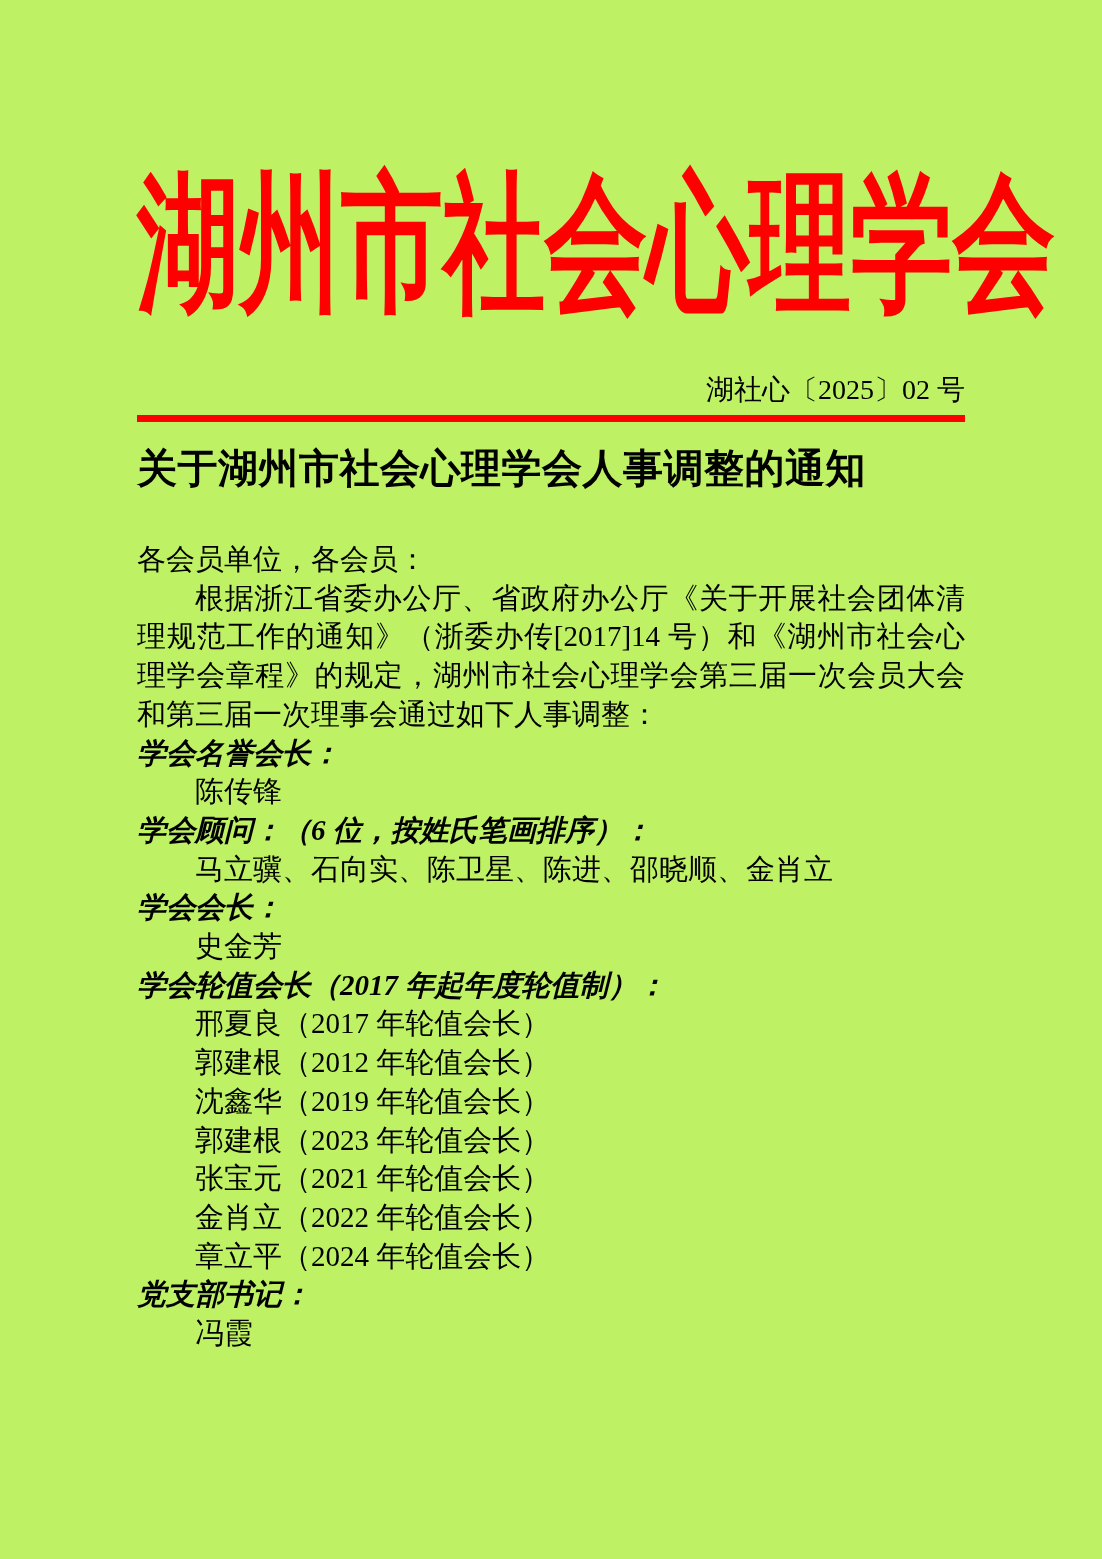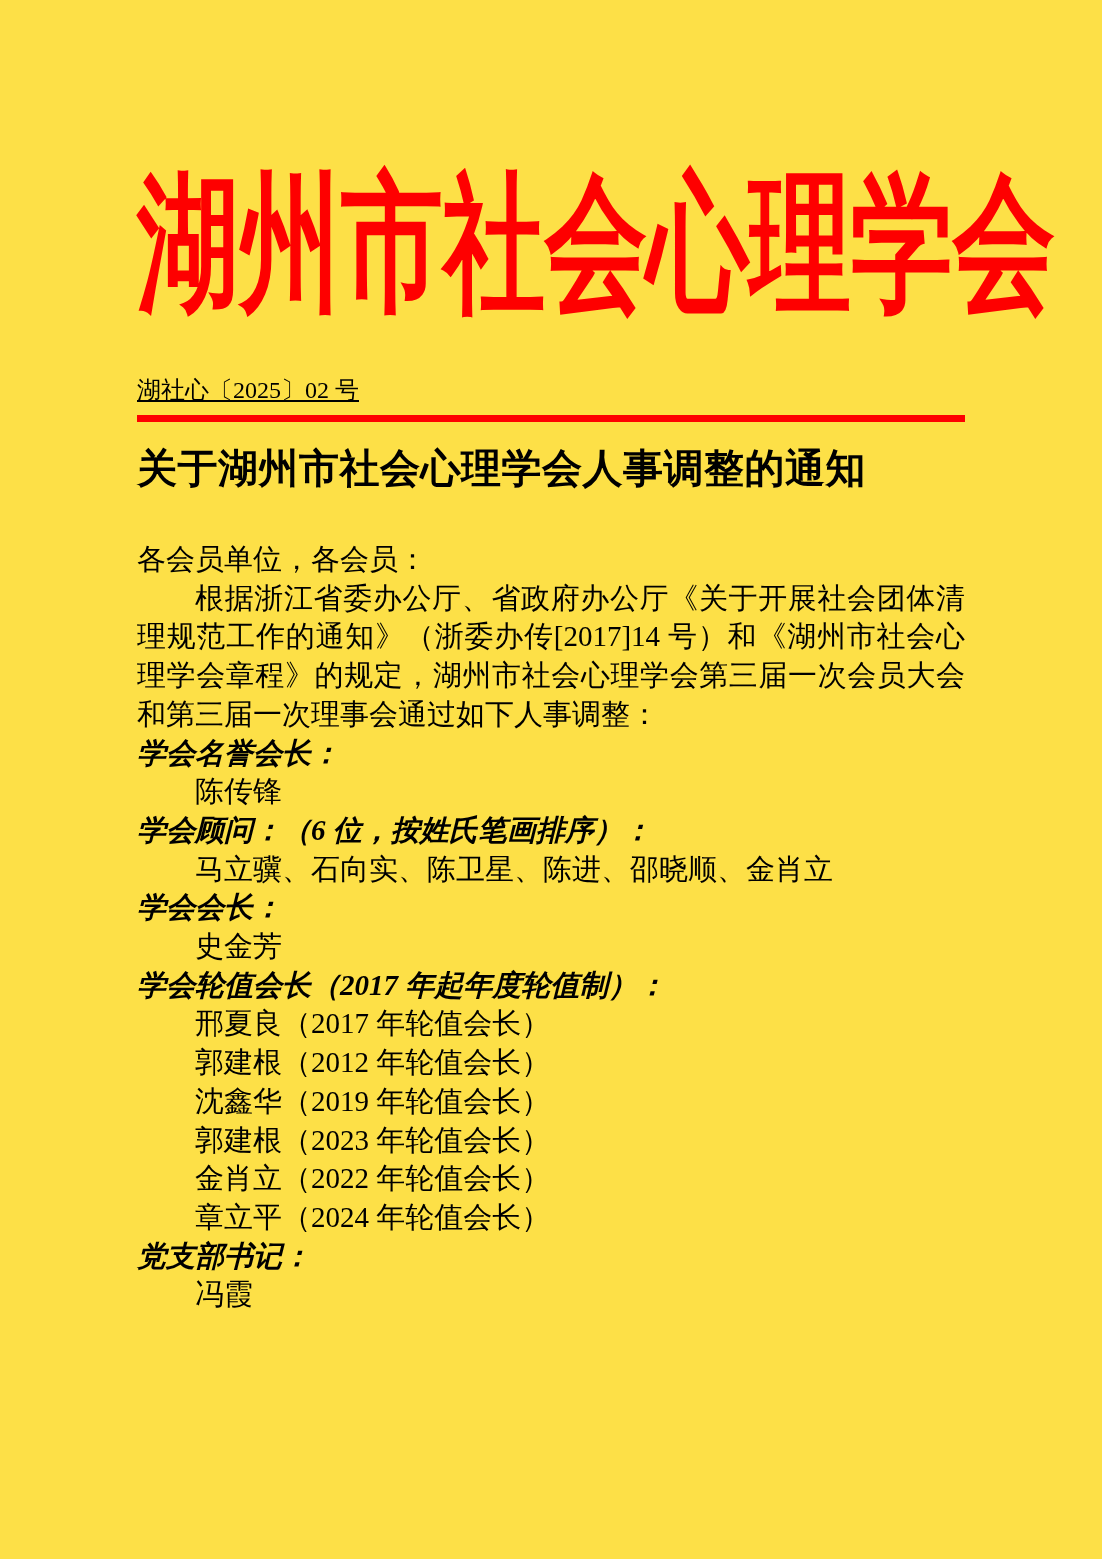--- a/index.html
+++ b/index.html
@@ -3,46 +3,45 @@
 <meta charset="utf-8">
 <style>
   :root { --red: #fe0000; --ink: #1a1a1a; }
   * { box-sizing: border-box; }
   html, body { margin: 0; padding: 0; background: #ffffff; }
   .page {
     position: relative;
     width: 1102px;
     height: 1559px;
     margin: 0 auto;
-    background: #fde047;
+    background: #bef264;
     overflow: hidden;
     font-family: "Liberation Serif", "DejaVu Serif", serif;
     color: var(--ink);
   }
   .content { padding: 0 137px; }
   .org-title {
     margin-top: 170px;
     height: 150px;
     font-size: 102px;
     line-height: 102px;
     font-weight: 900;
     color: var(--red);
     text-align: center;
     white-space: nowrap;
     transform: scaleY(1.47);
     transform-origin: 50% 0;
     letter-spacing: 0px;
   }
   .doc-number {
     margin-top: 55px;
-    text-align: left;
-    font-size: 24px;
+    text-align: right;
+    font-size: 28px;
     line-height: 30px;
     color: #000;
-    text-decoration: underline;
   }
   .red-rule {
     margin-top: 10px;
     height: 7px;
     background: var(--red);
   }
   .notice-title {
     margin: 22px 0 0 0;
     font-size: 40px;
     line-height: 50px;
@@ -87,20 +86,21 @@
           <p class="sec-line">陈传锋</p>
           <p class="sec-label">学会顾问：（6 位，按姓氏笔画排序）：</p>
           <p class="sec-line">马立骥、石向实、陈卫星、陈进、邵晓顺、金肖立</p>
           <p class="sec-label">学会会长：</p>
           <p class="sec-line">史金芳</p>
           <p class="sec-label">学会轮值会长（2017 年起年度轮值制）：</p>
           <p class="sec-line">邢夏良（2017 年轮值会长）</p>
           <p class="sec-line">郭建根（2012 年轮值会长）</p>
           <p class="sec-line">沈鑫华（2019 年轮值会长）</p>
           <p class="sec-line">郭建根（2023 年轮值会长）</p>
+          <p class="sec-line">张宝元（2021 年轮值会长）</p>
           <p class="sec-line">金肖立（2022 年轮值会长）</p>
           <p class="sec-line">章立平（2024 年轮值会长）</p>
           <p class="sec-label">党支部书记：</p>
           <p class="sec-line">冯霞</p>
         </div>
     </div>
 
   </div>
 </div>
 

